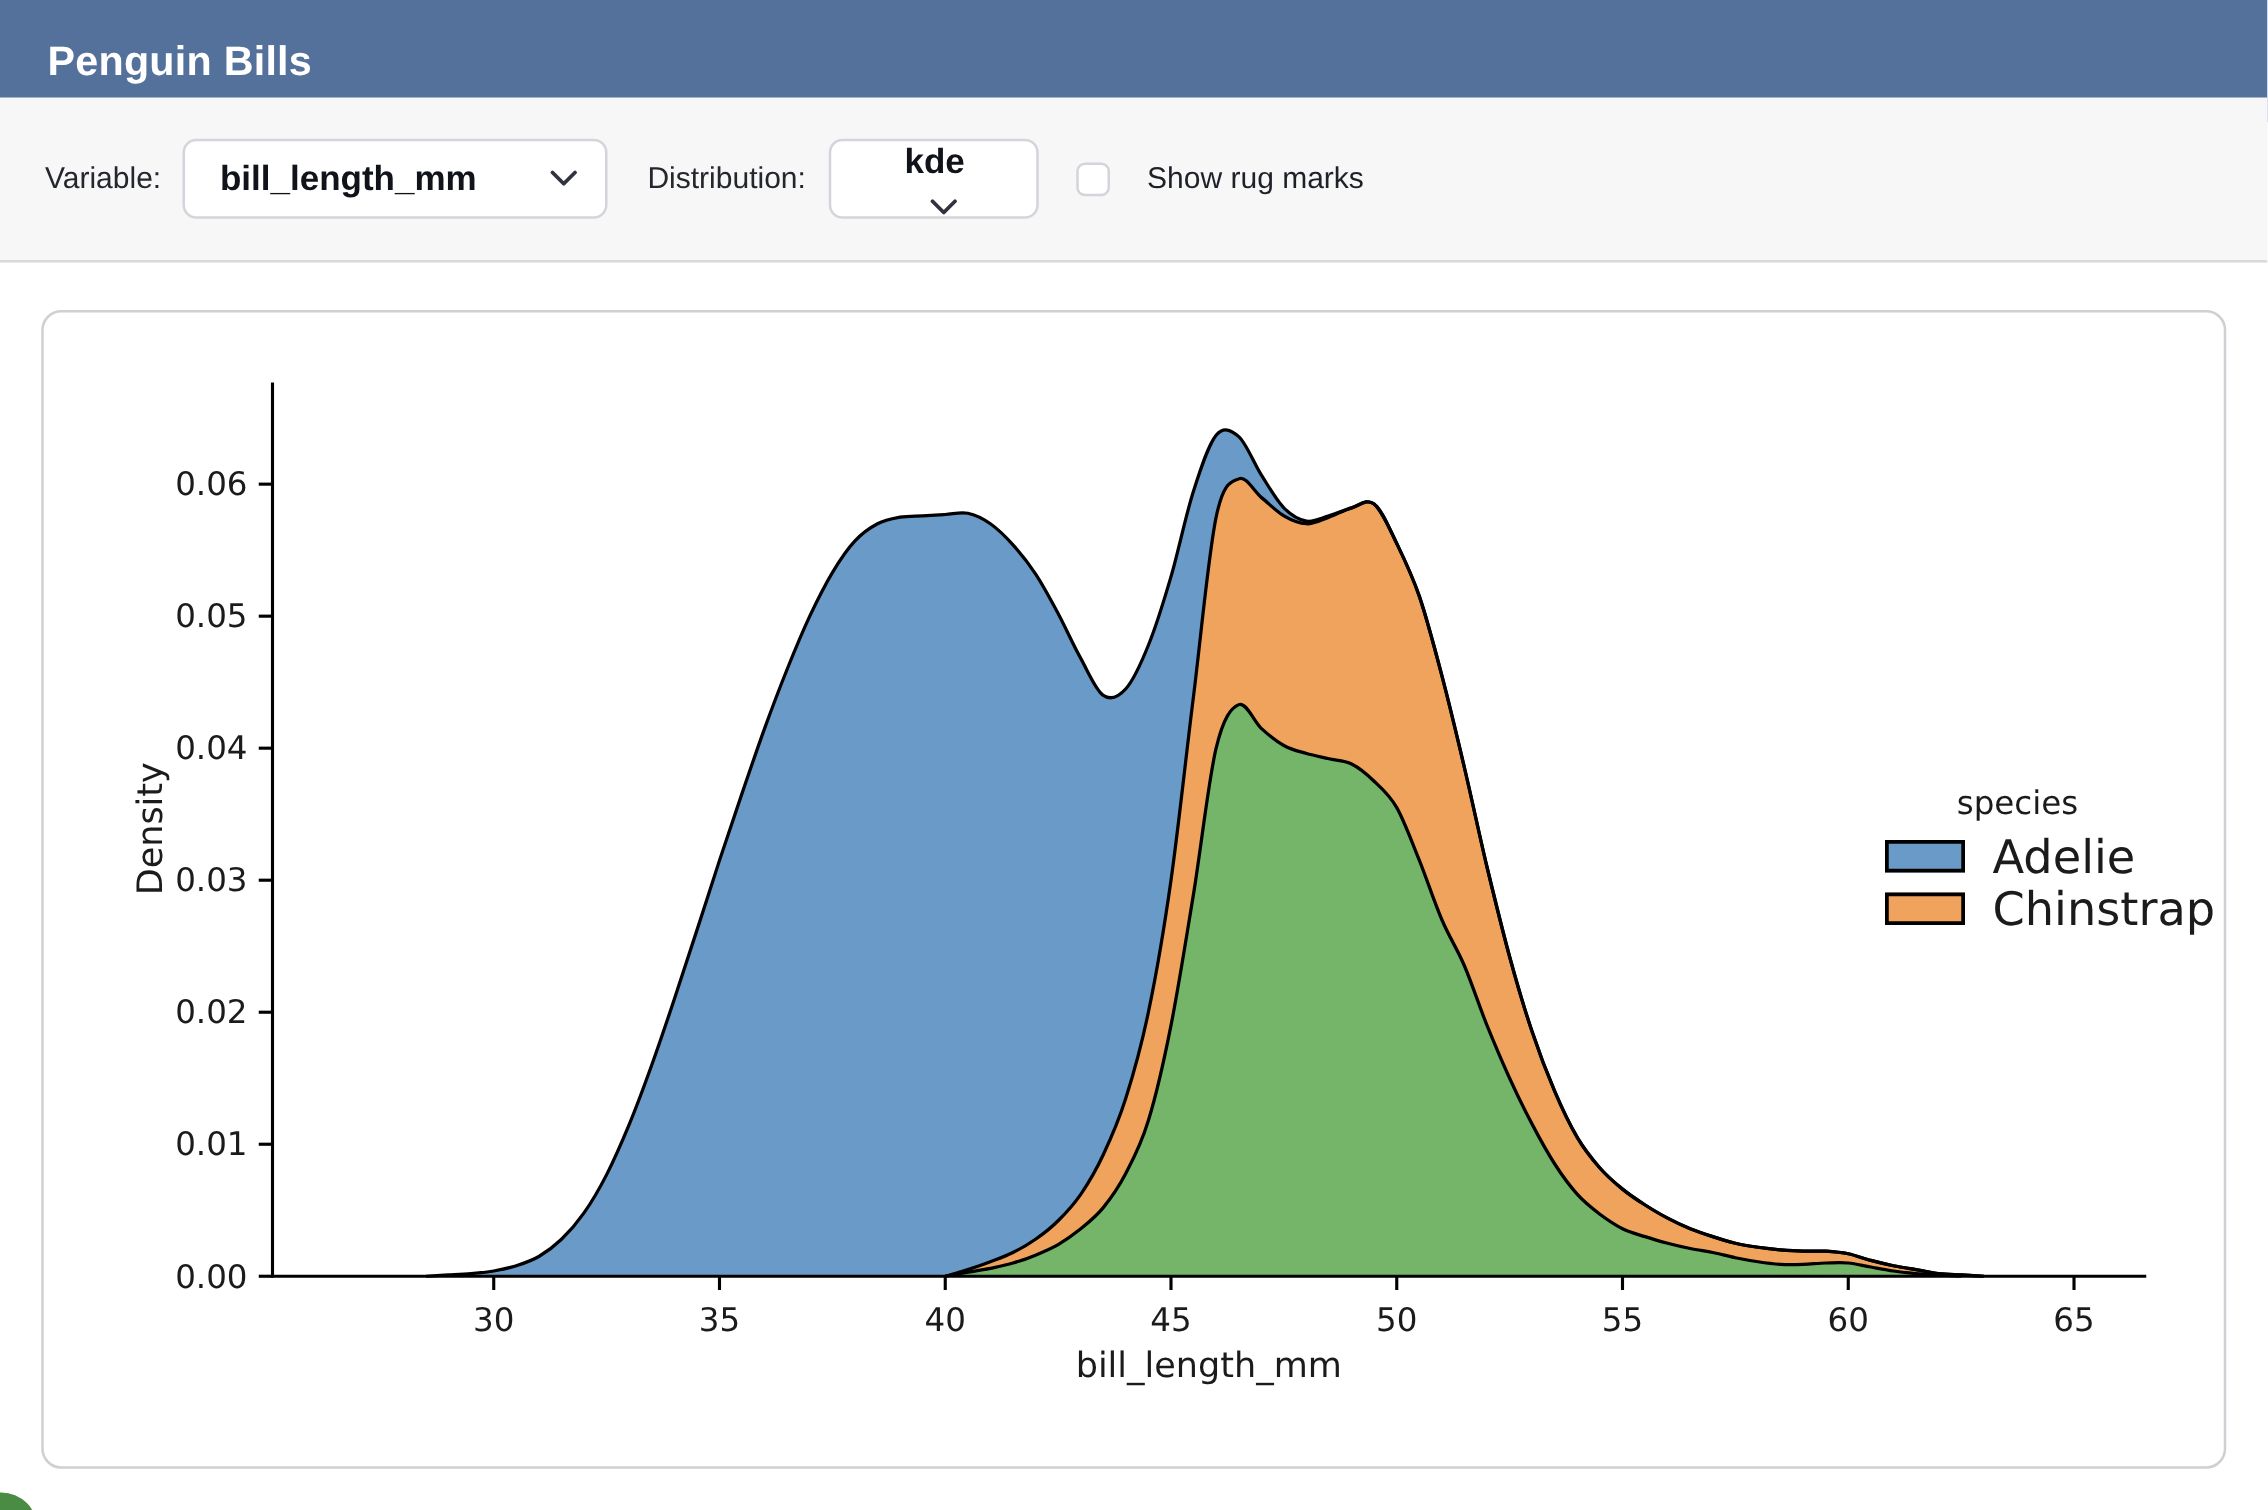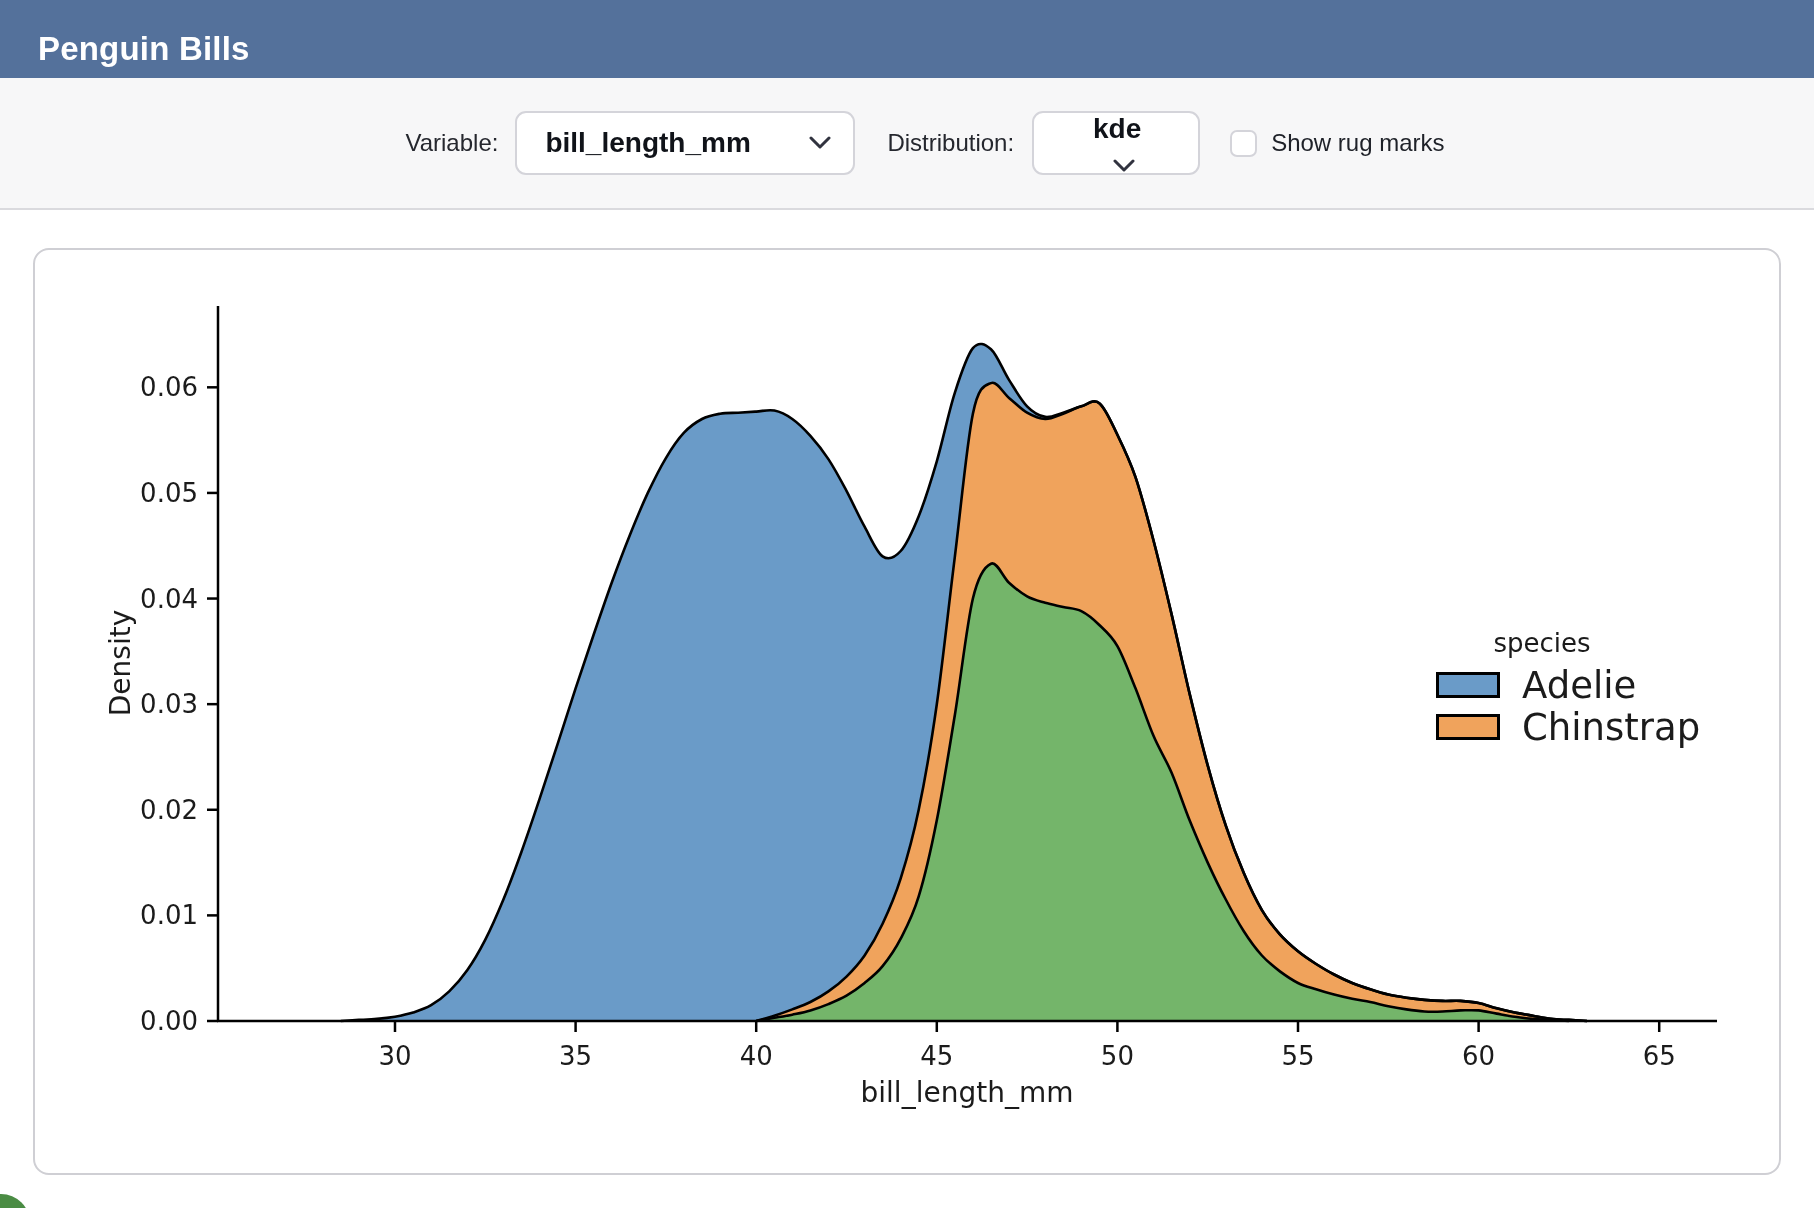--- a/index.html
+++ b/index.html
@@ -10,52 +10,52 @@
   
   .app-header{
     position:absolute;left:0;top:0;width:1814px;height:98px;
     background:#54719B;display:flex;align-items:center;
   }
   .app-title{color:#ffffff;font-size:33px;font-weight:600;margin-left:38px;letter-spacing:.2px;}
   
   .toolbar{
     position:absolute;left:0;top:78px;width:1814px;height:132px;
     background:#F7F7F8;border-bottom:2px solid #DADADE;
-    display:flex;align-items:center;box-sizing:border-box;justify-content:center;
+    display:flex;align-items:center;box-sizing:border-box;
   }
   .ctl-label{font-size:24px;color:#25272E;}
   .lbl-variable{margin-left:36px;}
   .lbl-distribution{margin-left:32px;}
   .select-pill{
     height:64px;background:#ffffff;border:2px solid #D4D4DA;border-radius:11px;
     display:flex;align-items:center;justify-content:space-between;
     box-sizing:border-box;cursor:pointer;
   }
   .pill-variable{margin-left:17px;width:340px;padding:0 22px 0 28px;}
   .pill-distribution{margin-left:18px;width:168px;padding:0 20px 0 22px;flex-direction:column;}
   .pill-text{font-size:28px;font-weight:700;color:#101319;}
   .chev{flex:0 0 auto;margin-left:14px;}
   .checkbox{
     margin-left:30px;width:27px;height:27px;border:2px solid #D4D4DA;border-radius:7px;
     background:#ffffff;box-sizing:border-box;cursor:pointer;
   }
-  .rug-label{margin-left:14px;font-size:24px;color:#1E2128;cursor:default;}
+  .rug-label{margin-left:30px;font-size:24px;color:#1E2128;cursor:default;}
   
   .chart-card{
     position:absolute;left:33px;top:248px;width:1748px;height:927px;
     background:#ffffff;border:2px solid #CFCFD4;border-radius:16px;box-sizing:border-box;
   }
   #plot{position:absolute;left:0;top:0;width:1814px;height:1208px;pointer-events:none;}
   .axis-label{
     position:absolute;font-family:"DejaVu Sans",sans-serif;font-size:28px;color:#1B1B1B;
     transform:translate(-50%,-50%);white-space:nowrap;
   }
   .ylabel{transform:translate(-50%,-50%) rotate(-90deg);}
   
-  .legend{position:absolute;left:1422px;top:628px;width:240px;}
+  .legend{position:absolute;left:1494px;top:628px;width:240px;}
   .legend-title{
     text-align:center;font-family:"DejaVu Sans",sans-serif;font-size:26px;color:#1B1B1B;
     margin-bottom:6px;
   }
   .legend-row{display:flex;align-items:center;height:42px;padding-left:14px;}
   .legend-swatch{
     width:58px;height:20px;border:3px solid #000;box-sizing:content-box;margin-right:22px;
     flex:0 0 auto;
   }
   .legend-item-label{font-family:"DejaVu Sans",sans-serif;font-size:37px;color:#1B1B1B;}

